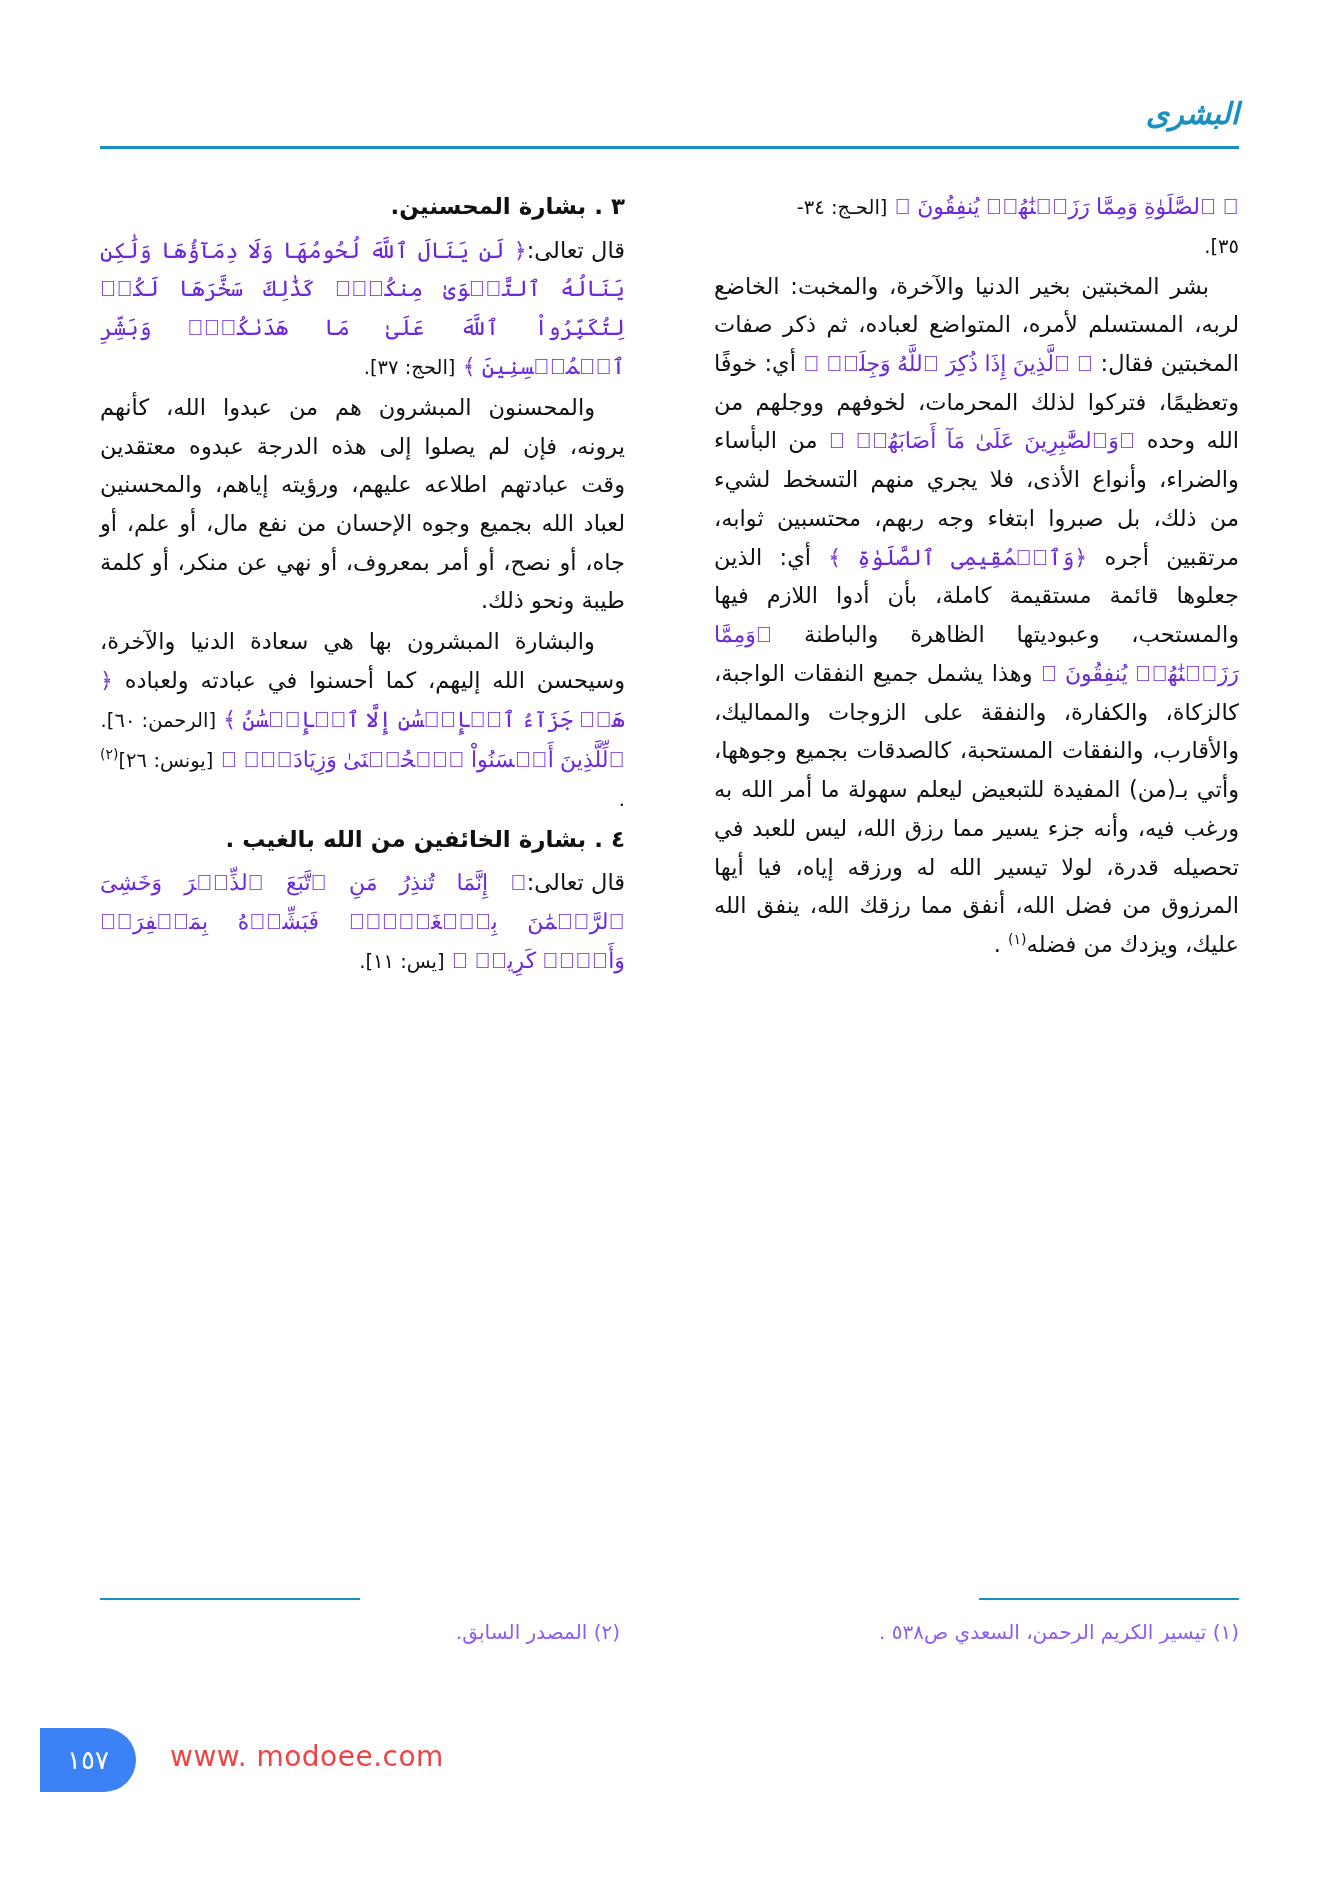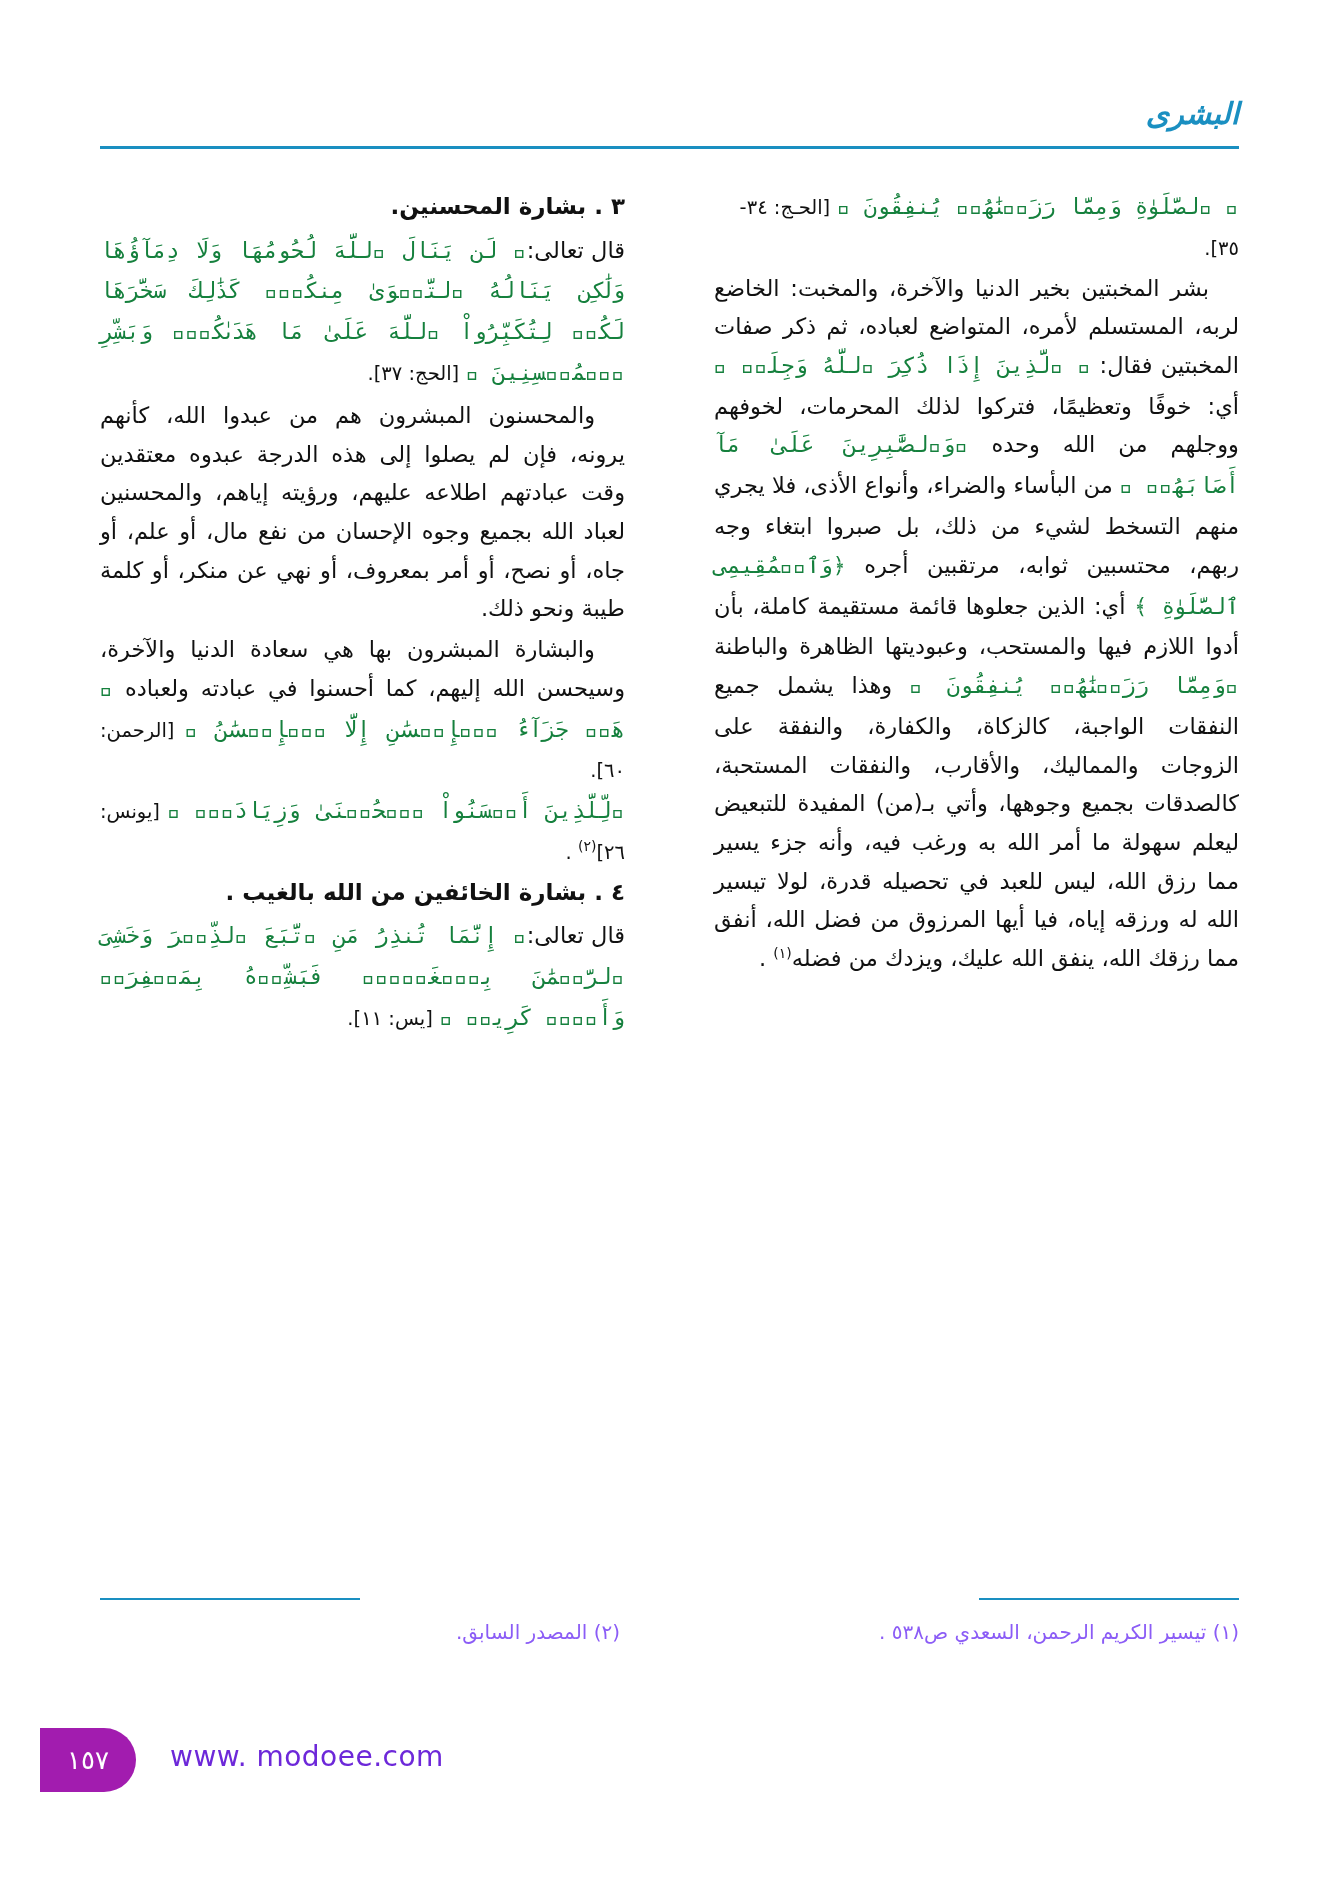--- a/index.html
+++ b/index.html
@@ -74,22 +74,22 @@
   }
   p.para.noind { text-indent: 0; }
   p.head {
     margin: 0 0 4px 0;
     text-indent: 0;
     text-align: center;
     font-weight: bold;
     font-size: 23px;
   }
   .quran {
-    color: #15803d;
-    font-family: Liberation Mono, monospace;
+    color: #6d28d9;
+    font-family: Liberation Sans, sans-serif;
     font-size: 22px;
     direction: rtl;
     unicode-bidi: isolate;
   }
   .ref {
     font-size: 19.5px;
     color: #111;
     margin-top: 9px;
   }
   .sup {
@@ -130,35 +130,35 @@
     right: 0;
     bottom: 92px;
     height: 70px;
   }
   .page-badge {
     position: absolute;
     left: 40px;
     top: 0;
     width: 96px;
     height: 64px;
-    background: #a21caf;
+    background: #3b82f6;
     border-top-right-radius: 32px;
     border-bottom-right-radius: 32px;
     color: #ffffff;
     font-size: 26px;
     display: flex;
     align-items: center;
     justify-content: center;
   }
   .site-url {
     position: absolute;
     left: 170px;
     top: 12px;
     font-size: 28px;
-    color: #6d28d9;
+    color: #ef4444;
     direction: ltr;
     letter-spacing: 0.5px;
   }
 </style>
 </head>
 <body>
 
 <div class="page">
 
   <div class="header">

